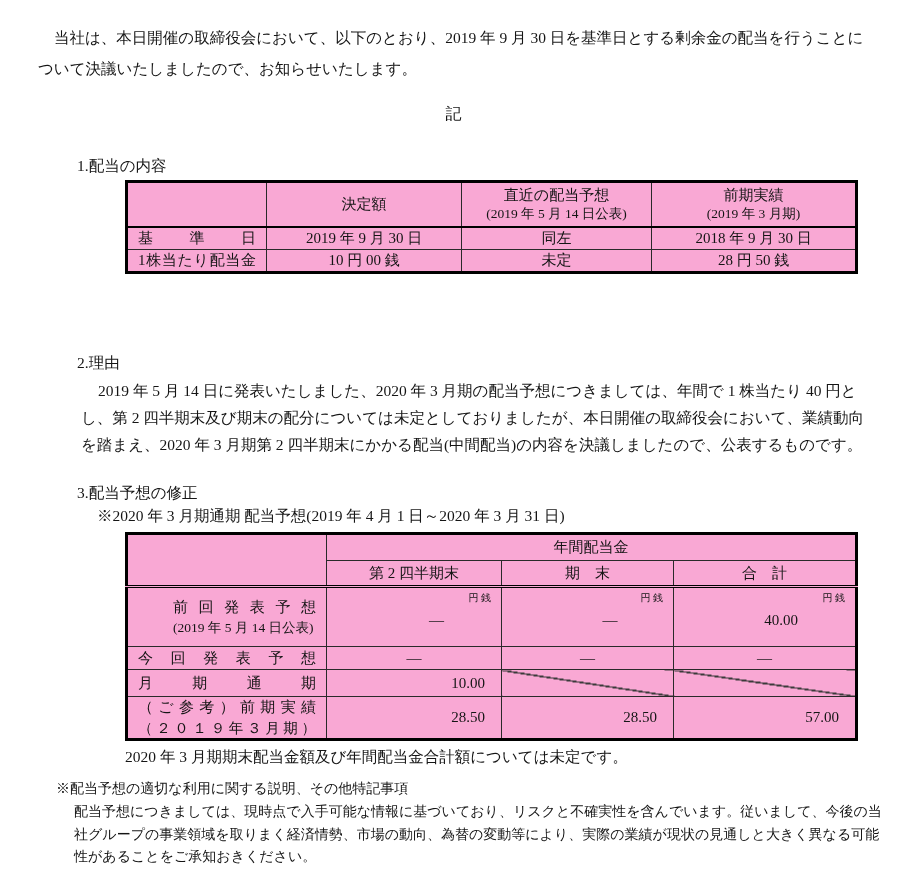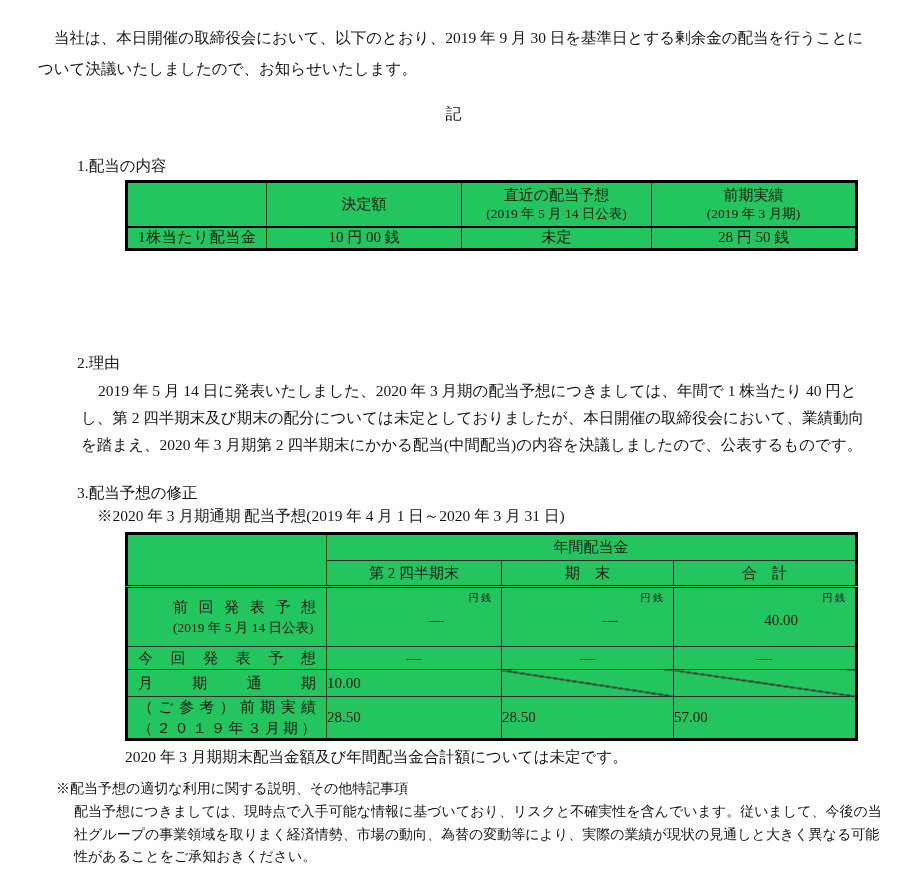--- a/index.html
+++ b/index.html
@@ -16,21 +16,21 @@
   .sec-h { font-size:15.5px; }
   #h1    { left:77px; top:156px; }
   #h2    { left:77px; top:353px; }
   #p2    { left:81px; top:377px; width:792px; font-size:15.5px; line-height:27px; text-indent:17px; }
   #h3    { left:77px; top:483px; }
   #sub3  { left:97px; top:506px; font-size:15.5px; }
   #note  { left:125px; top:747px; font-size:15.5px; }
   #dh    { left:56px; top:780px; font-size:14px; }
   #db    { left:74px; top:801px; width:808px; font-size:14px; line-height:22.5px; }
 
-  table { border-collapse:collapse; table-layout:fixed; background:#22c55e; }
+  table { border-collapse:collapse; table-layout:fixed; background:#f9a8d4; }
   td { font-size:15px; color:#151515; }
 
   
   #t1 { left:125px; top:180px; width:730px; border:3px solid #000; }
   #t1 td { border:1px solid #2a2a2a; }
   #t1 tr.hdr td { border-bottom:2px solid #000; height:45px; text-align:center; vertical-align:middle; }
   #t1 td .sub { font-size:13.5px; }
   #t1 tr.body td { height:23px; text-align:center; vertical-align:middle; }
   #t1 td.jl { text-align:justify; text-align-last:justify; padding:0 10px; }
 
@@ -46,21 +46,21 @@
   #t2 .sub2b { font-size:14.5px; margin-top:2px; }
   #t2 tr.r1 td { height:60px;padding-left:45px; }
   #t2 tr.r1 td.v { vertical-align:top; }
   #t2 .unit { font-size:10px; text-align:right; padding:3px 10px 0 0; }
   #t2 tr.r1 .dash { margin-top:7px; text-align:center; }
   #t2 tr.r1 .num  { margin-top:7px; text-align:center; padding-right:12px; }
   #t2 tr.r2 td { height:23px; }
   #t2 tr.r3 td { height:27px; }
   #t2 tr.r4 td { height:43px; }
   #t2 td.dashc { text-align:center; }
-  #t2 td.numc  { padding-right:24px; }
+  #t2 td.numc  { text-align:right; padding-right:16px; }
   #t2 td.diag {
     background:linear-gradient(to top right,
       transparent calc(50% - 0.8px), #3a3a3a calc(50% - 0.8px),
       #3a3a3a calc(50% + 0.8px), transparent calc(50% + 0.8px));
   }
 </style>
 </head>
 <body>
 
 <p id="intro" class="abs">当社は、本日開催の取締役会において、以下のとおり、2019 年 9 月 30 日を基準日とする剰余金の配当を行うことについて決議いたしましたので、お知らせいたします。</p>
@@ -83,20 +83,26 @@
       <div>決定額</div>
     </td>
     <td>
       <div>直近の配当予想</div>
       <div class="sub">(2019 年 5 月 14 日公表)</div>
     </td>
     <td>
       <div>前期実績</div>
       <div class="sub">(2019 年 3 月期)</div>
     </td>
+  </tr>
+  <tr class="body">
+    <td class="jl">基準日</td>
+    <td>2019 年 9 月 30 日</td>
+    <td>同左</td>
+    <td>2018 年 9 月 30 日</td>
   </tr>
   <tr class="body">
     <td class="jl">1株当たり配当金</td>
     <td>10 円 00 銭</td>
     <td>未定</td>
     <td>28 円 50 銭</td>
   </tr>
   </tbody>
 </table>
 

